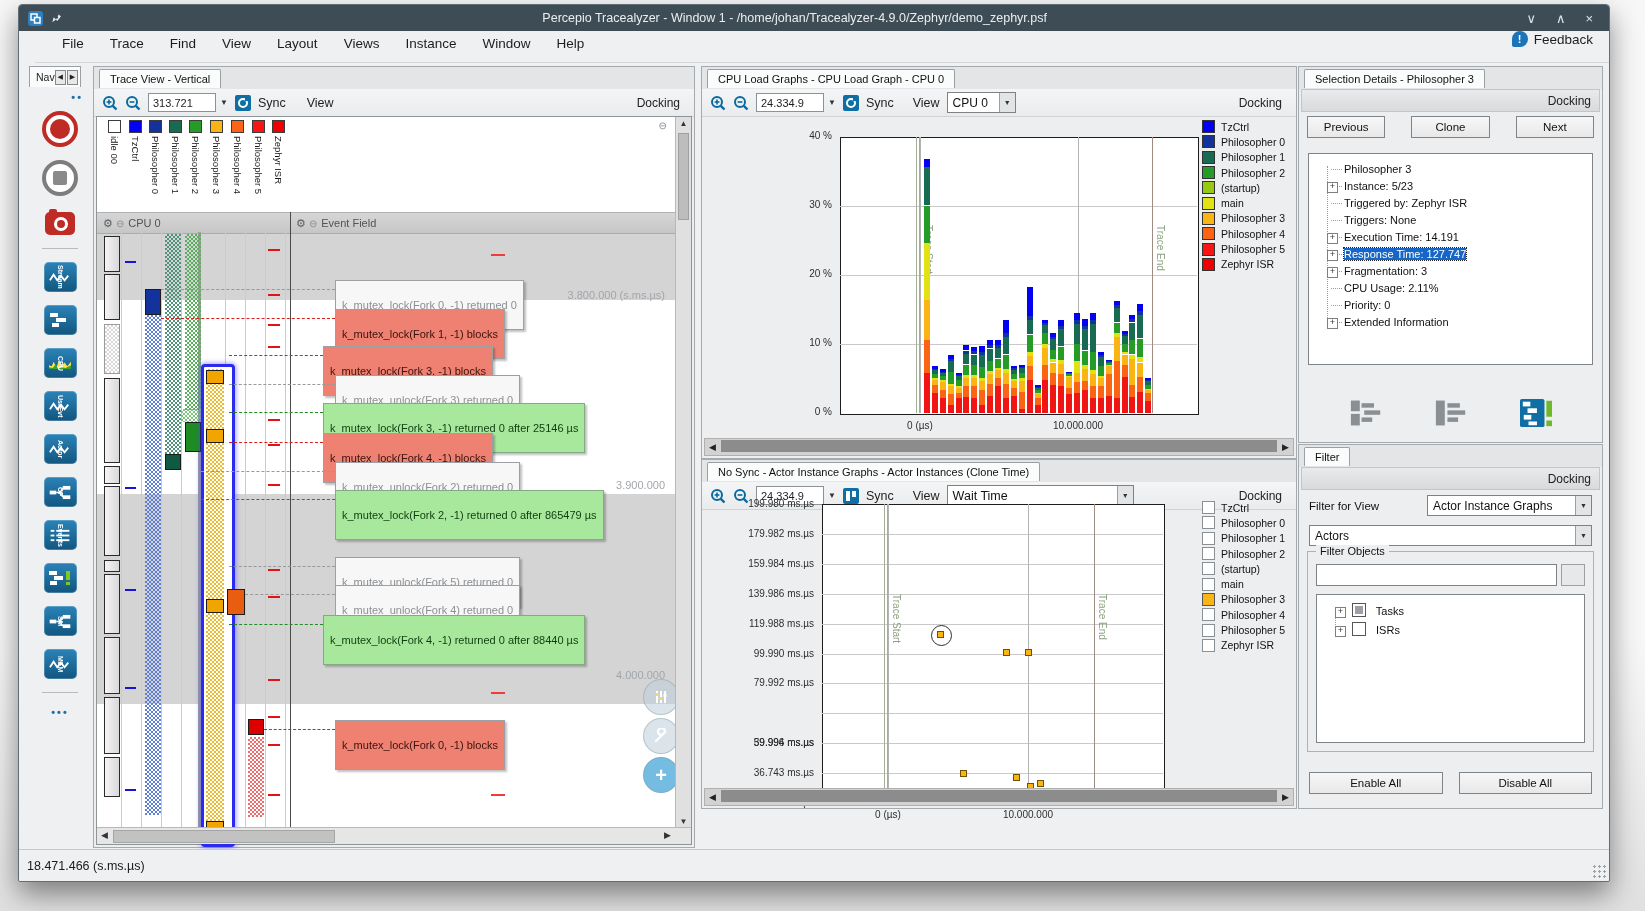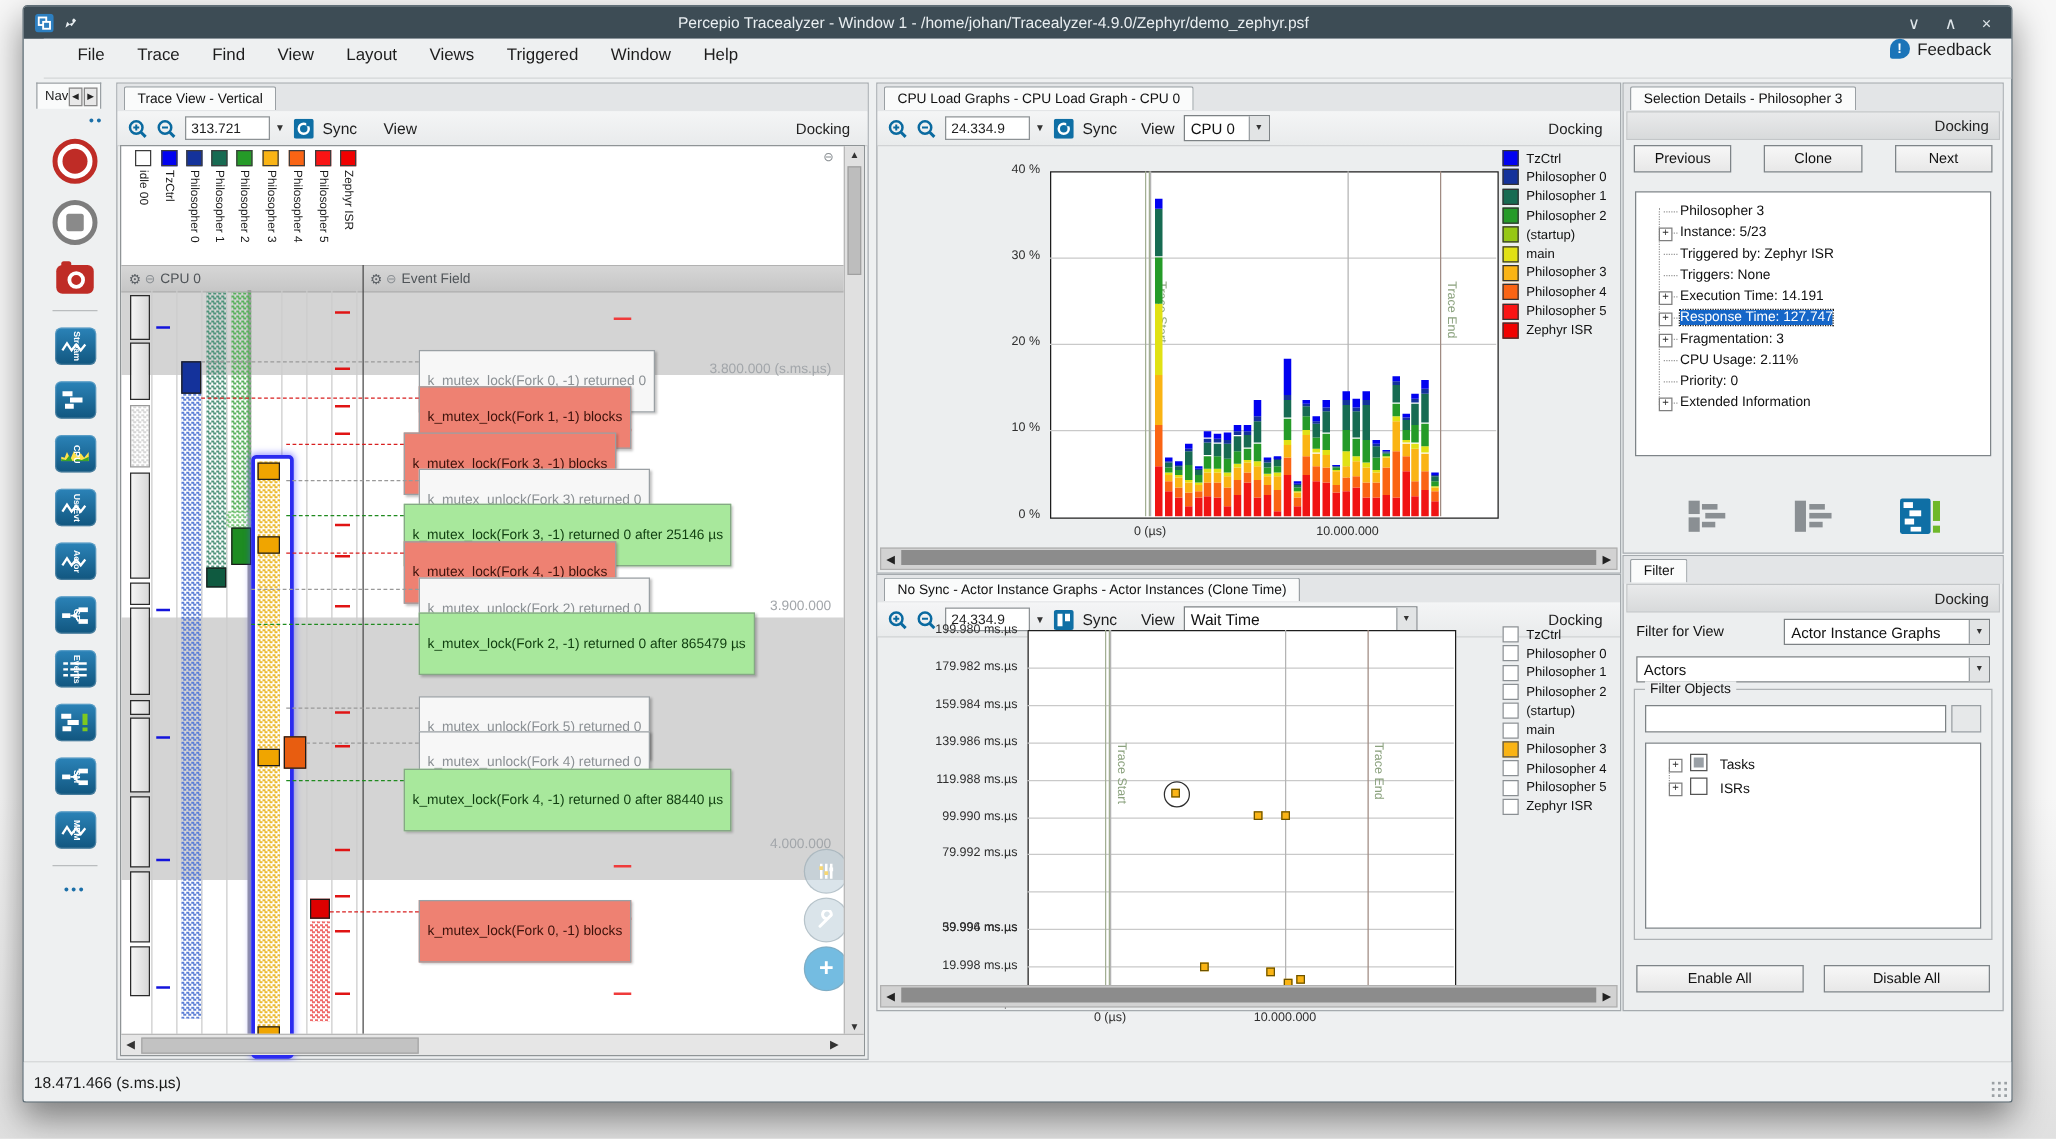--- a/index.html
+++ b/index.html
@@ -178,21 +178,21 @@
 
   <div class="menubar">
     <div class="mitems">
 
     <div>File</div>
           <div>Trace</div>
           <div>Find</div>
           <div>View</div>
           <div>Layout</div>
           <div>Views</div>
-          <div>Triggered</div>
+          <div>Instance</div>
           <div>Window</div>
           <div>Help</div>
         </div>
     <div class="feedback">
       <span class="fb-ic">!</span>
       <span>Feedback</span>
     </div>
   </div>
 
   <div class="sidebar">
@@ -976,21 +976,21 @@
           <div class="axlab" style="left: 32px; top: 157.6px; width: 80px; text-align: right;">119.988 ms.µs</div>
           <div class="gl-h" style="left: 120px; top: 193.5px; width: 341px;"></div>
           <div class="axlab" style="left: 32px; top: 187.5px; width: 80px; text-align: right;">99.990 ms.µs</div>
           <div class="gl-h" style="left: 120px; top: 223.4px; width: 341px;"></div>
           <div class="axlab" style="left: 32px; top: 217.4px; width: 80px; text-align: right;">79.992 ms.µs</div>
           <div class="gl-h" style="left: 120px; top: 253.3px; width: 341px;"></div>
           <div class="axlab" style="left: 32px; top: 247.3px; width: 80px; text-align: right; margin-top: 30px;">59.994 ms.µs</div>
           <div class="gl-h" style="left: 120px; top: 283.2px; width: 341px;"></div>
           <div class="axlab" style="left: 32px; top: 277.2px; width: 80px; text-align: right;">39.996 ms.µs</div>
           <div class="gl-h" style="left: 120px; top: 313.1px; width: 341px;"></div>
-          <div class="axlab" style="left: 32px; top: 307.1px; width: 80px; text-align: right;">19.998 ms.µs</div>
+          <div class="axlab" style="left: 32px; top: 307.1px; width: 80px; text-align: right;">36.743 ms.µs</div>
           <div class="axlab" style="left: 32px; top: 337px; width: 80px; text-align: right;">0 µs</div>
           <div class="gl-v" style="left: 186px; top: 44px; height: 299px;"></div>
           <div class="axlab" style="left: 141px; top: 349px; width: 90px; text-align: center;">0 (µs)</div>
           <div class="gl-v" style="left: 326px; top: 44px; height: 299px;"></div>
           <div class="axlab" style="left: 281px; top: 349px; width: 90px; text-align: center;">10.000.000</div>
           <div class="tline g" style="left: 182px; top: 44px; height: 299px;"></div>
           <div class="tline g" style="left: 185px; top: 44px; height: 299px;"></div>
           <div class="tline b" style="left: 392px; top: 44px; height: 299px;"></div>
           <div class="tlab" style="left: 189px; top: 134px;">Trace Start</div>
           <div class="tlab" style="left: 395px; top: 134px;">Trace End</div>

